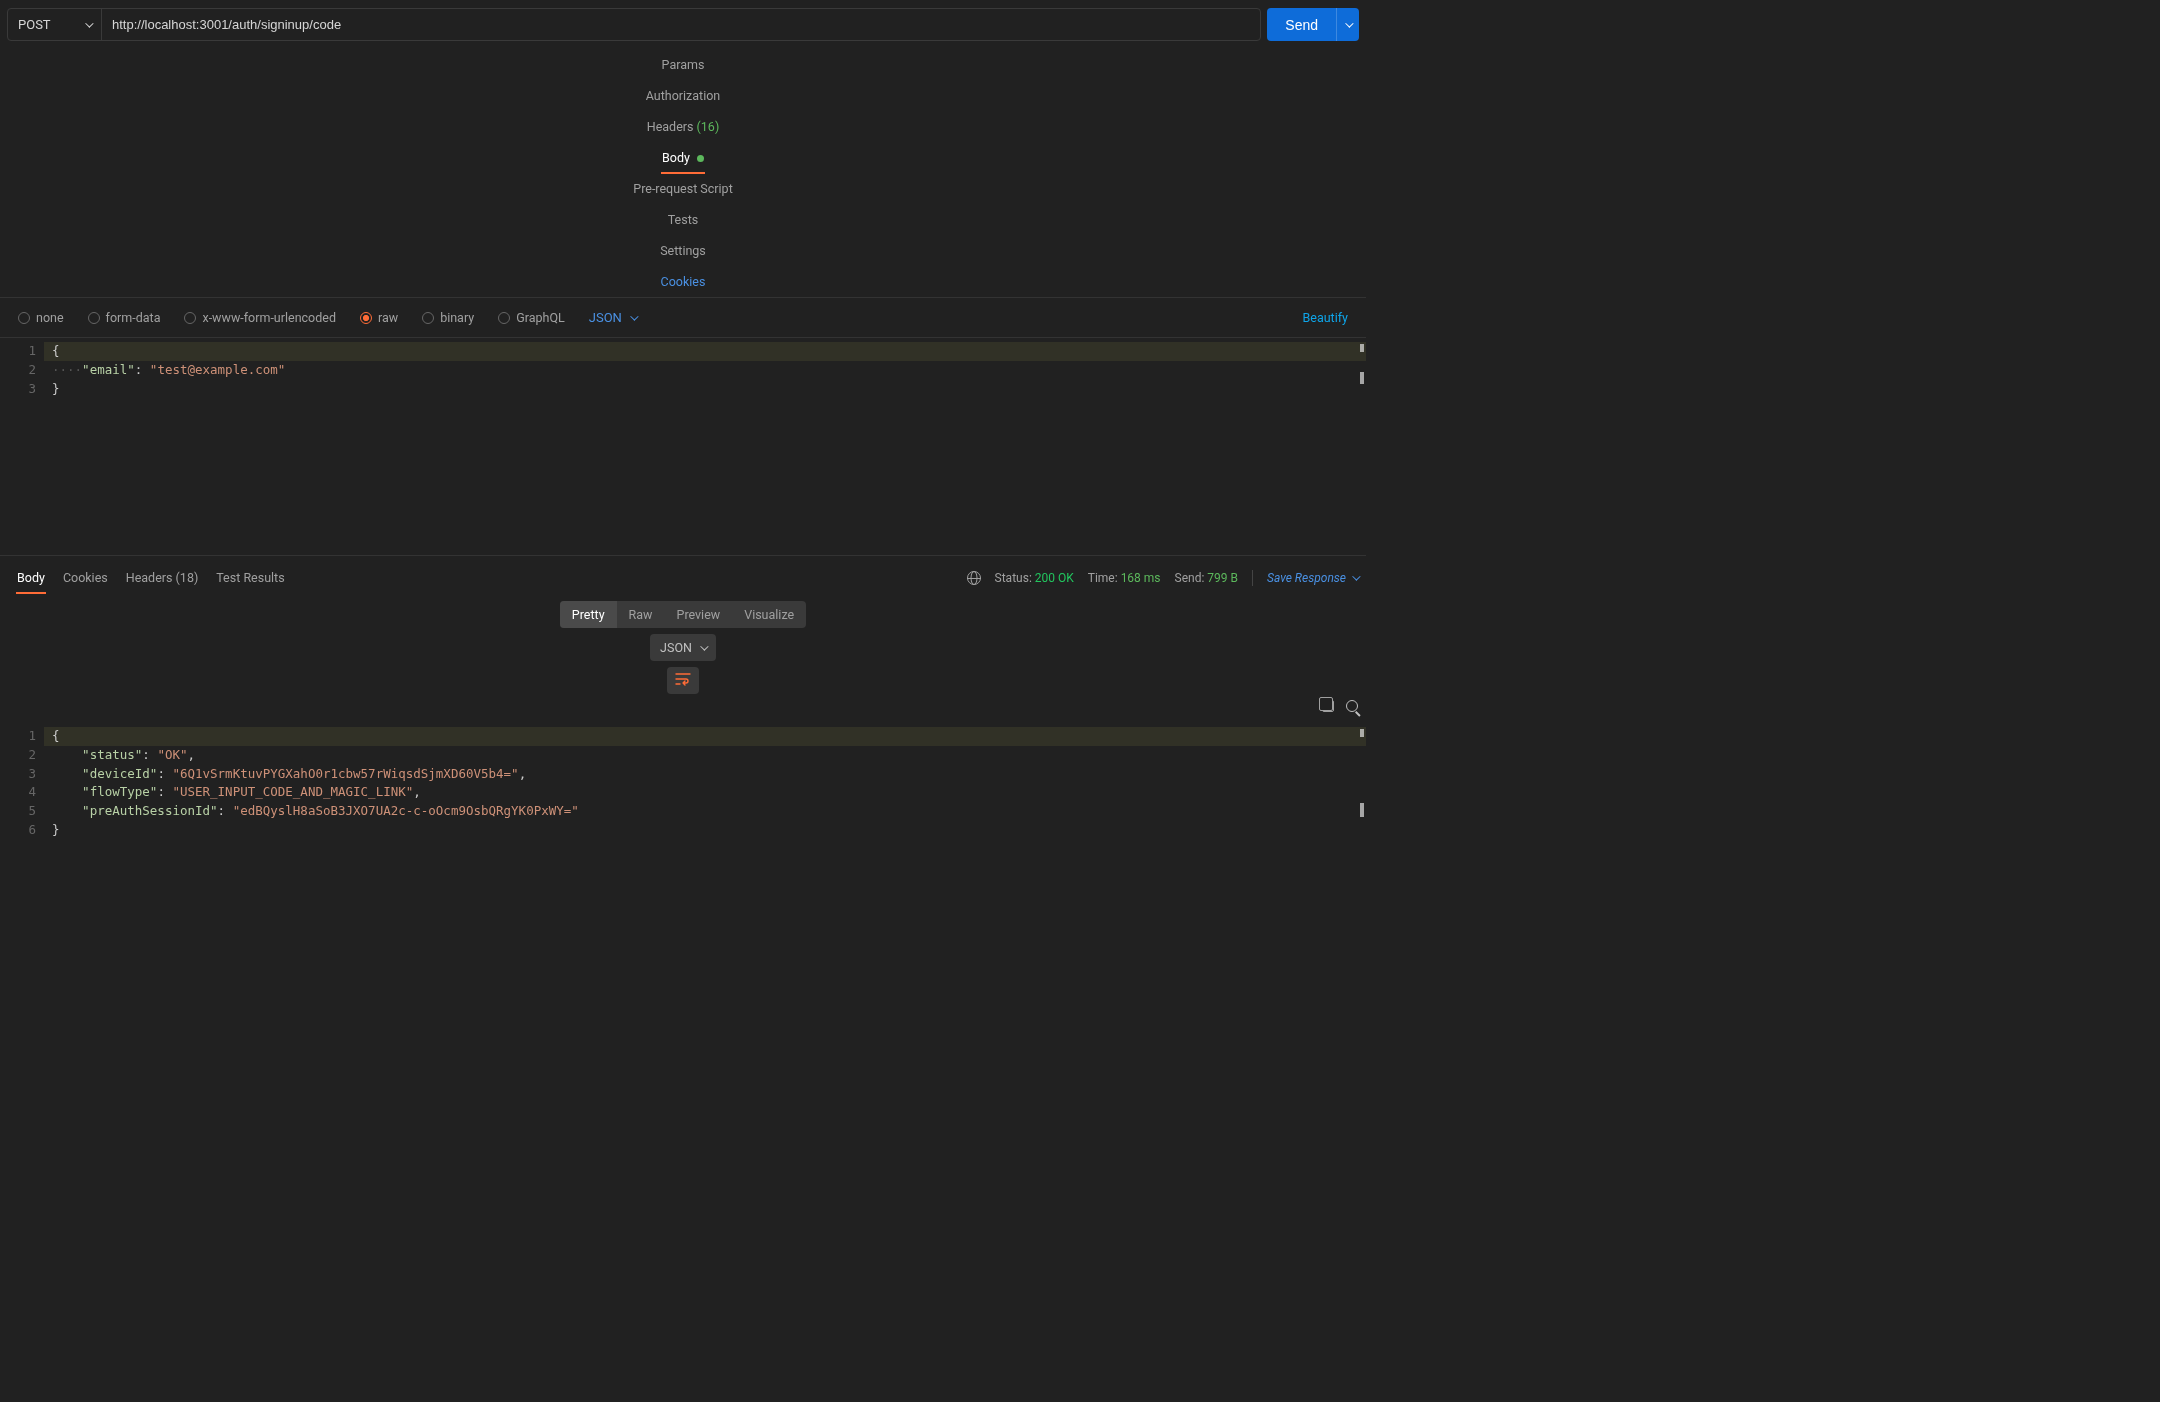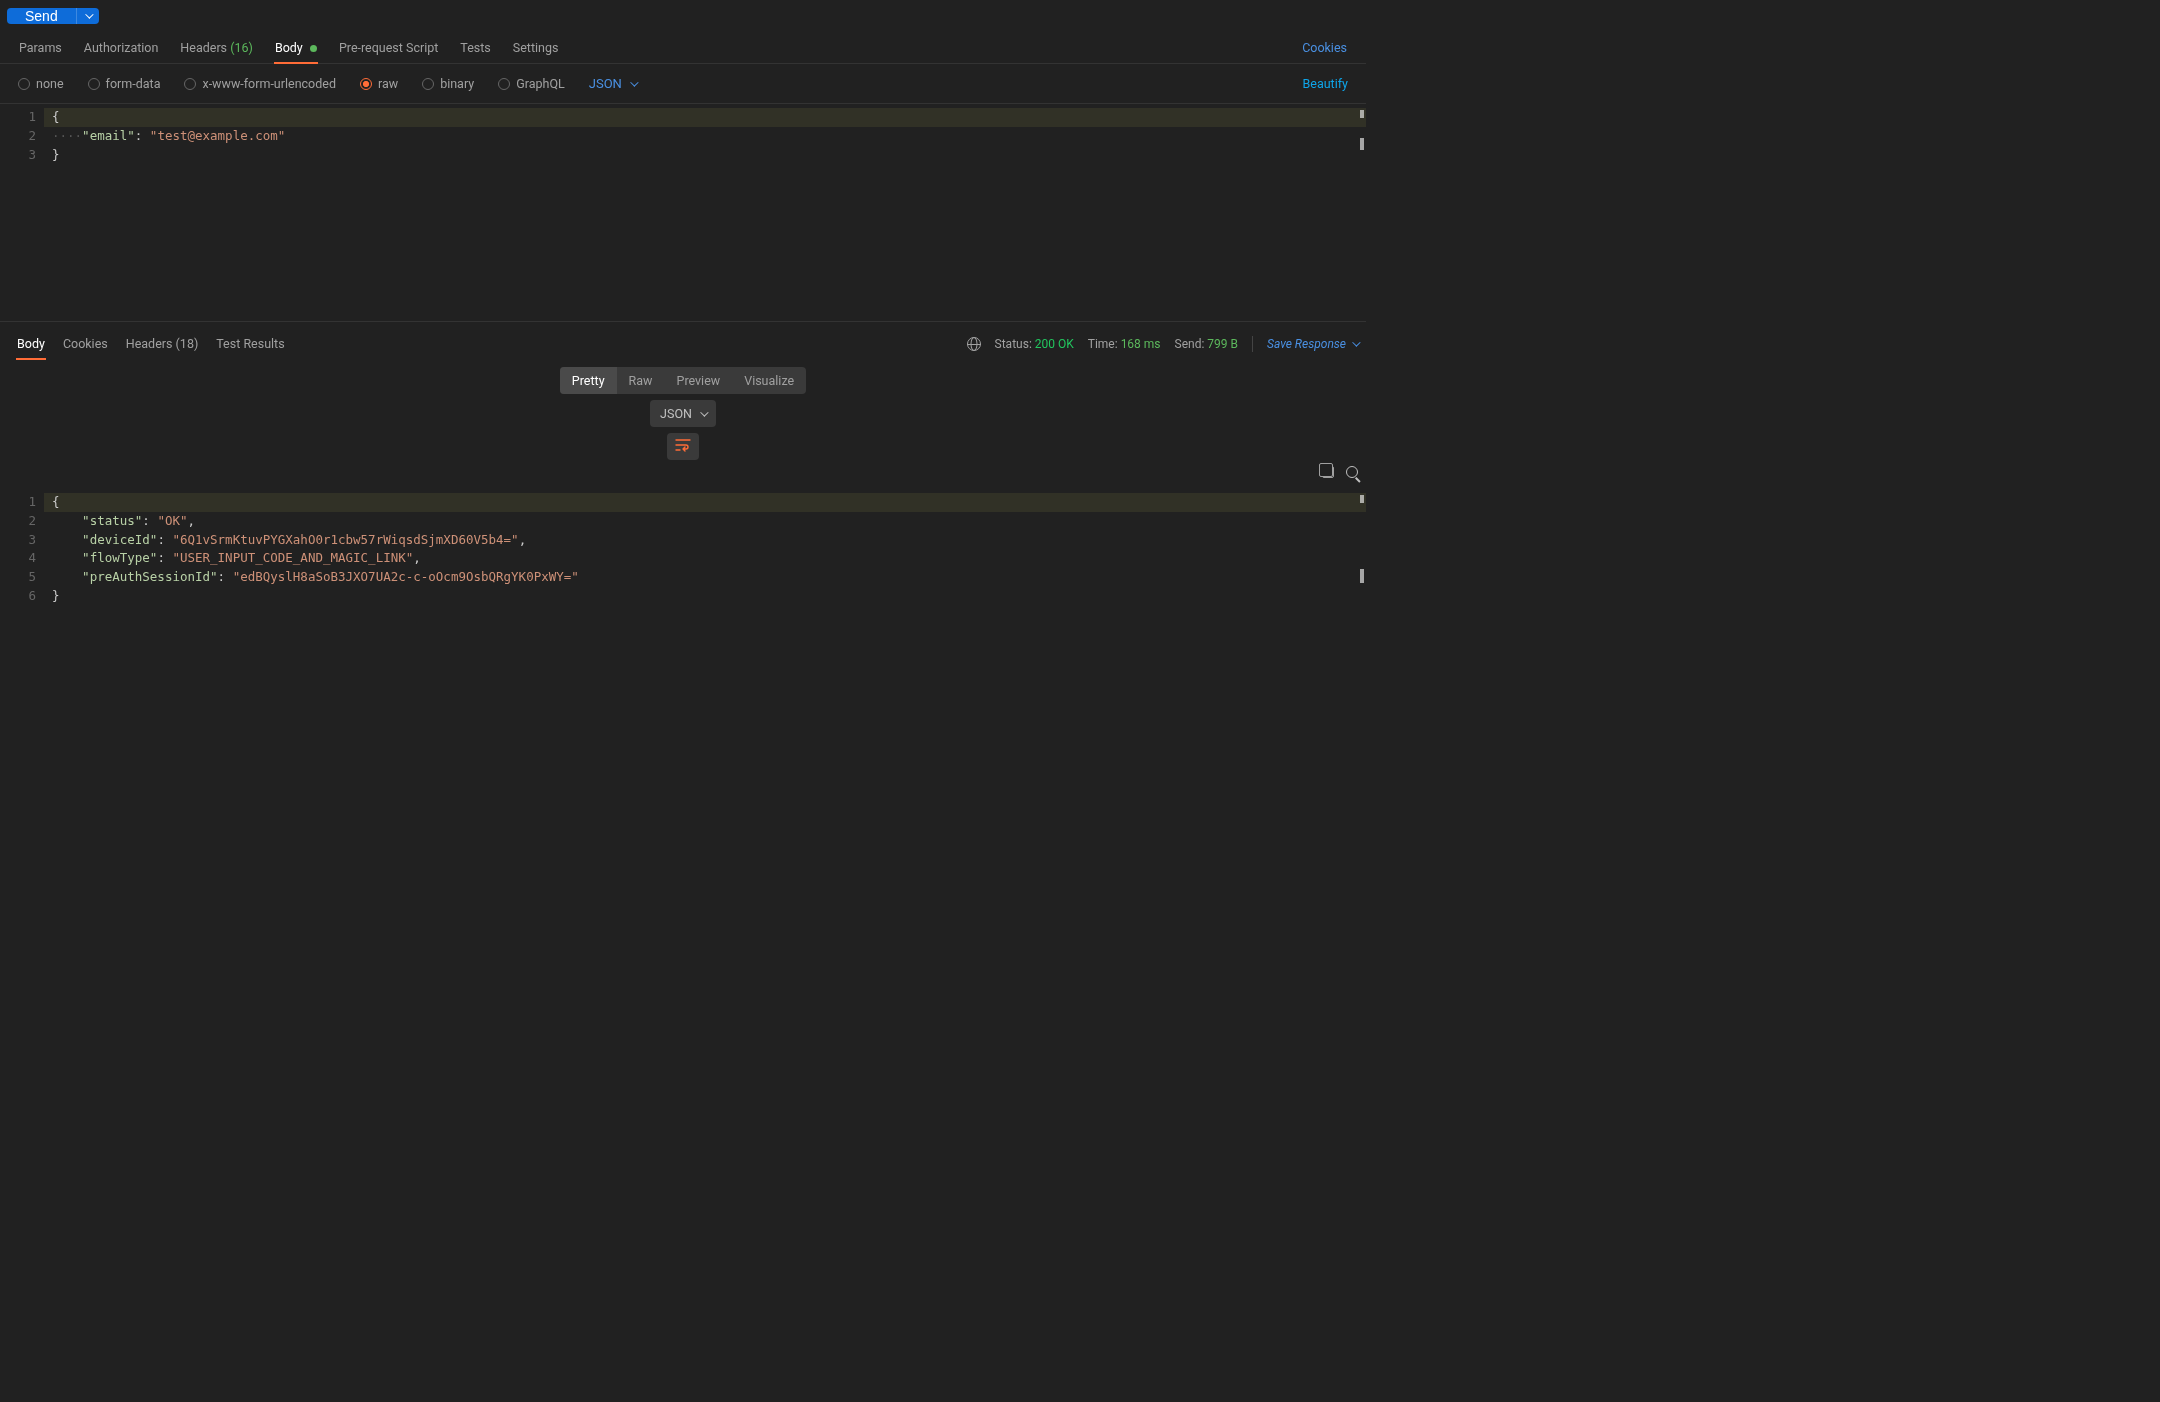--- a/index.html
+++ b/index.html
@@ -71,20 +71,21 @@
       display: flex;
       align-items: center;
     }
     
     
     .request-tabs {
       display: flex;
       align-items: center;
       padding: 0 8px;
       border-bottom: 1px solid #333;
+      flex-direction: column;
     }
     .tab {
       padding: 8px 11px;
       color: #a0a0a0;
       cursor: pointer;
       font-size: 12.5px;
       position: relative;
     }
     .tab.active {
       color: #fff;
@@ -364,20 +365,27 @@
     .search-icon::after{
       content:'';position:absolute;width:6px;height:1.5px;background:#c0c0c0;
       bottom:-3px;right:-4px;transform:rotate(45deg);
     }
     .code-editor.response { height: 260px; }
   </style>
 </head>
 <body>
 
 <div class="request-bar">
+  <div class="method-url-group">
+    <div class="method-select">
+      <span>POST</span>
+      <span class="chevron-down"></span>
+    </div>
+    <input class="url-input" value="http://localhost:3001/auth/signinup/code" style="">
+  </div>
   <div class="send-button-group">
     <button class="send-button">Send</button>
     <button class="send-dropdown">
       <span class="chevron-down"></span>
     </button>
   </div>
 </div>
 
 <div class="request-tabs">
   <div class="tab">Params</div>

